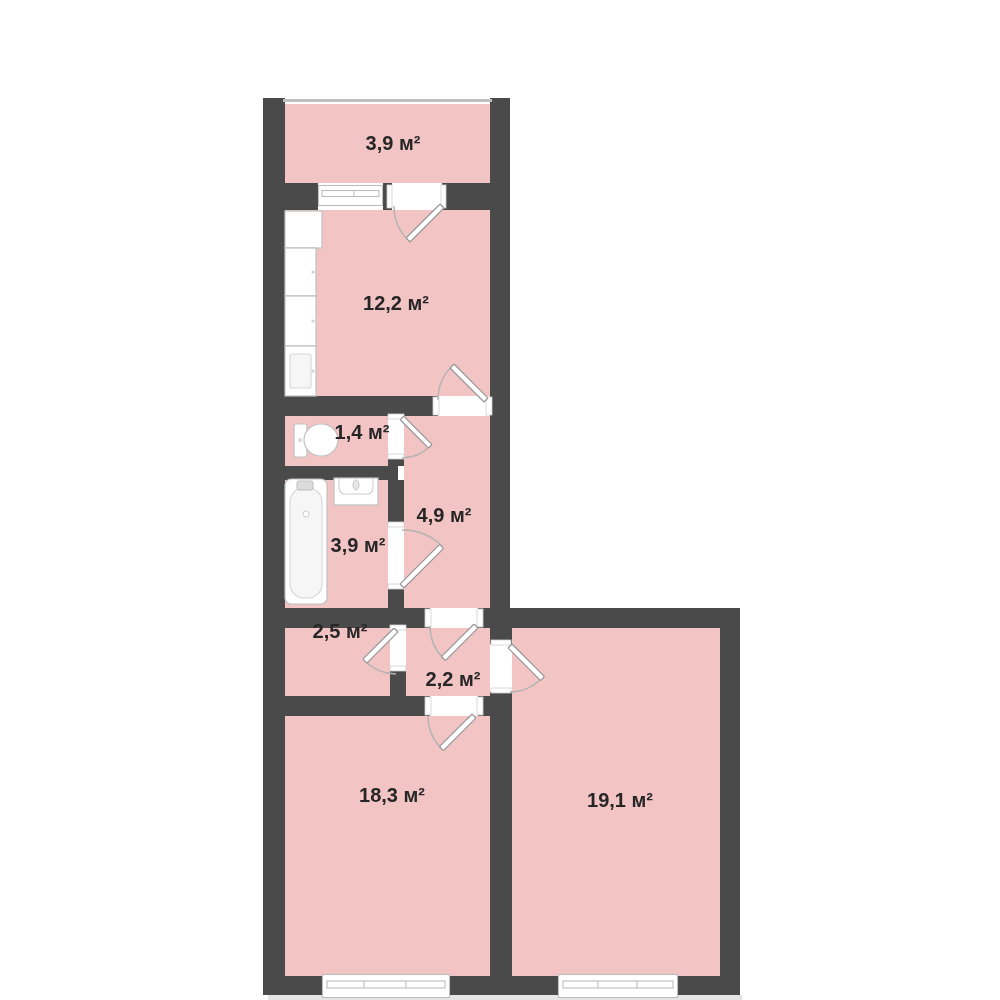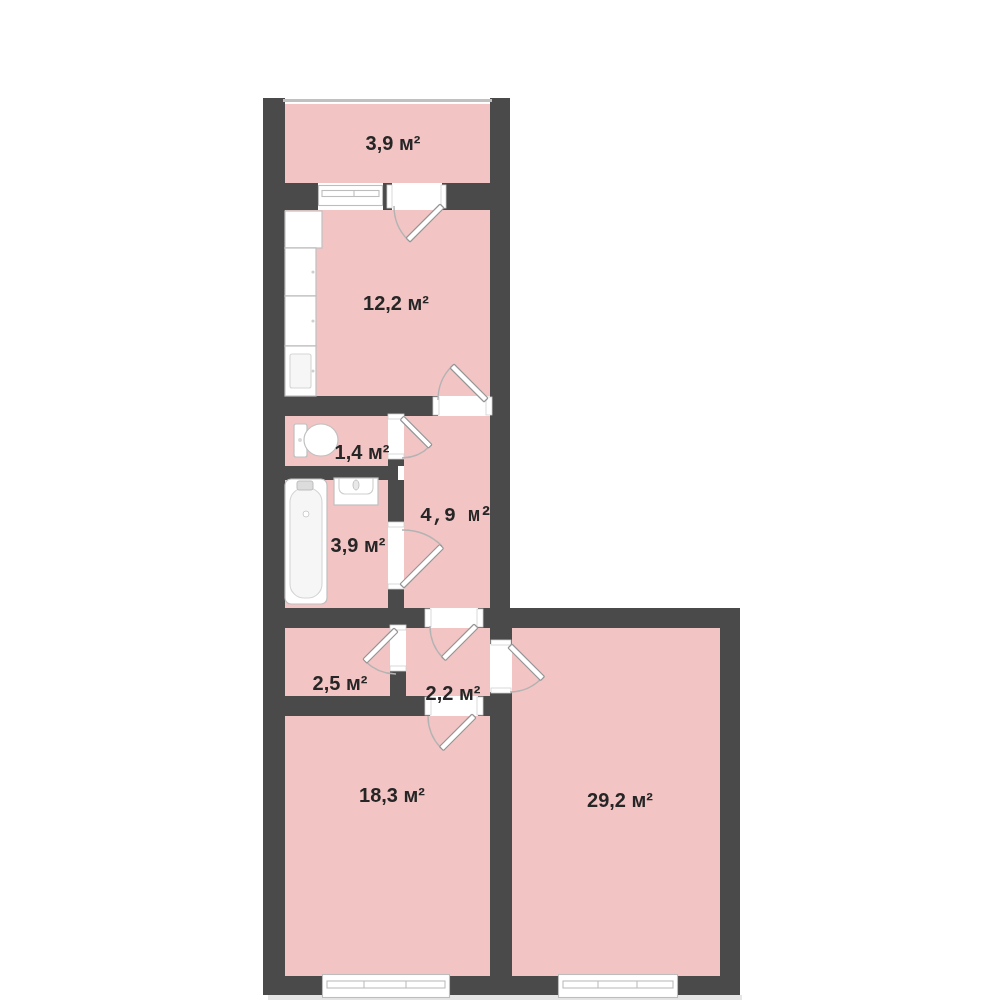--- a/index.html
+++ b/index.html
@@ -159,21 +159,21 @@
       <rect class="leaf" x="510" y="595.2" width="46" height="5.6" rx="1" transform="rotate(45,510,598)"></rect>
     </g>
     <g>
       <path class="arc" d="M428,668 A46,46 0 0 0 441,700"></path>
       <rect class="leaf" x="474" y="665.2" width="46" height="5.6" rx="1" transform="rotate(135,474,668)"></rect>
     </g>
   </svg>
 
   <span class="lbl" style="left:393px;top:95px;">3,9 м²</span>
   <span class="lbl" style="left:396px;top:255px;">12,2 м²</span>
-  <span class="lbl" style="left:362px;top:404px;">1,4 м²</span>
-  <span class="lbl" style="left:456px;top:467px;font-family:Liberation Mono, monospace;">4,9 м²</span>
+  <span class="lbl" style="left:362px;top:384px;">1,4 м²</span>
+  <span class="lbl" style="left:444px;top:467px;">4,9 м²</span>
   <span class="lbl" style="left:358px;top:497px;">3,9 м²</span>
-  <span class="lbl" style="left:340px;top:635px;text-align:right;">2,5 м²</span>
-  <span class="lbl" style="left:453px;top:645px;">2,2 м²</span>
+  <span class="lbl" style="left:340px;top:583px;text-align:right;">2,5 м²</span>
+  <span class="lbl" style="left:453px;top:631px;">2,2 м²</span>
   <span class="lbl" style="left:392px;top:747px;">18,3 м²</span>
-  <span class="lbl" style="left:620px;top:752px;">29,2 м²</span>
+  <span class="lbl" style="left:620px;top:752px;">19,1 м²</span>
 
 </div>
 
 </body></html>

